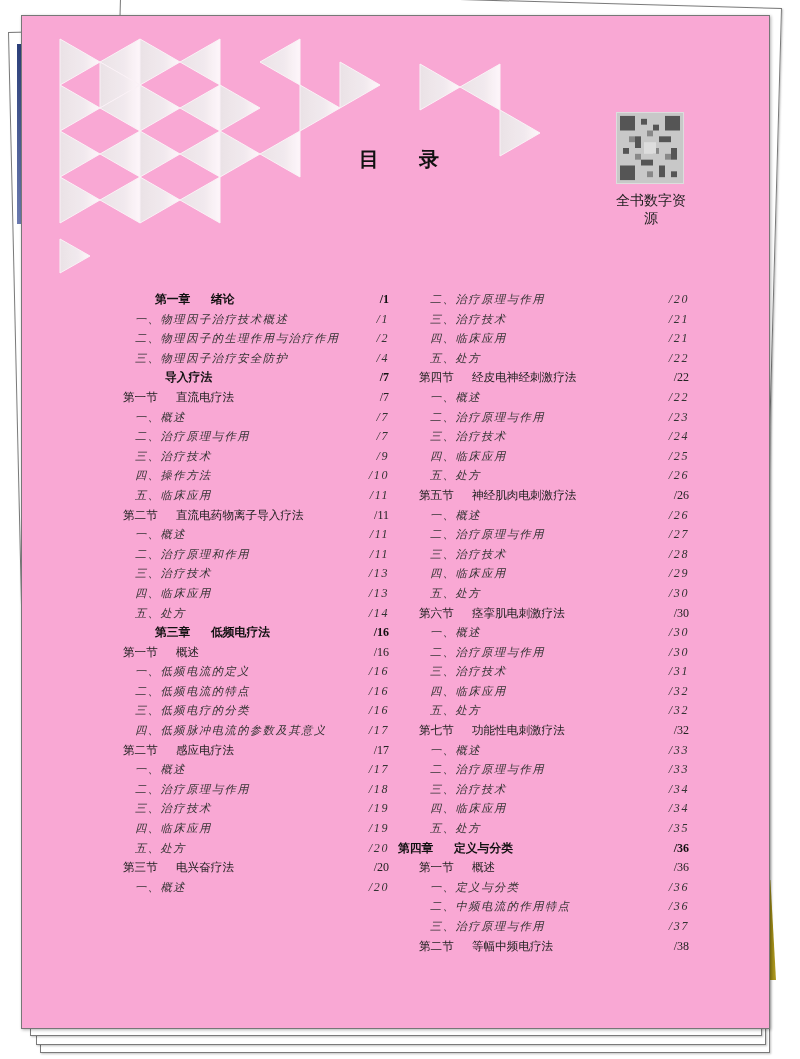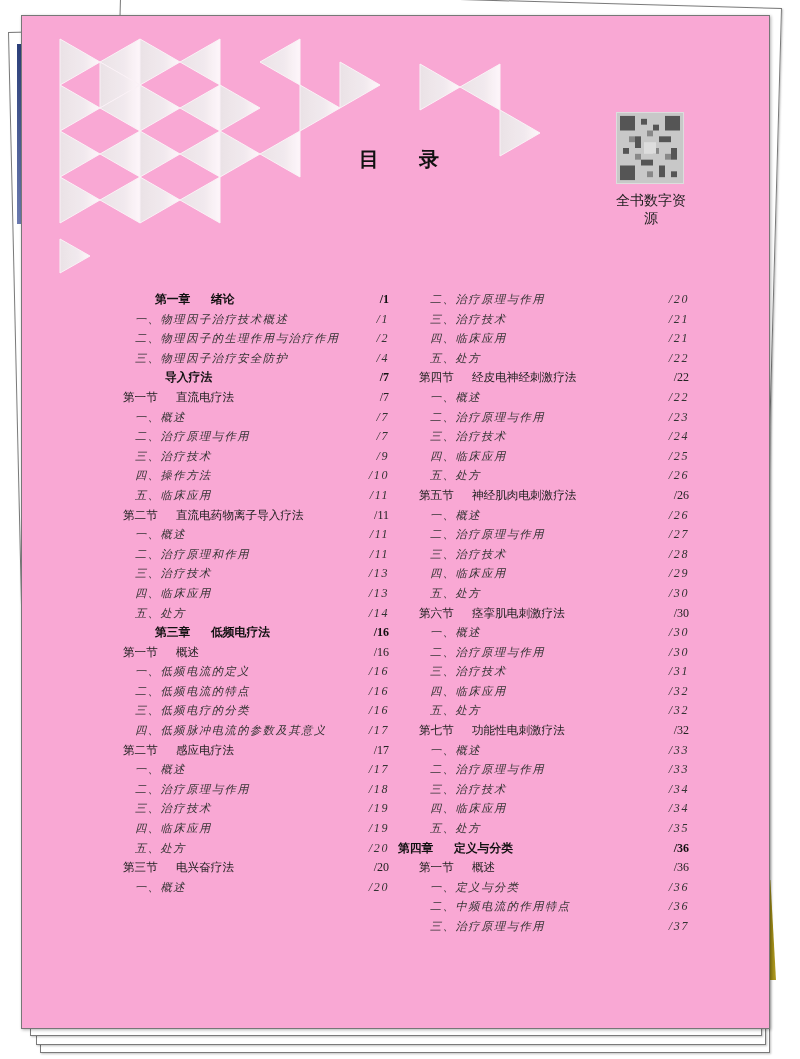--- a/index.html
+++ b/index.html
@@ -216,14 +216,15 @@
       <div class="row item"><span class="ttl">一、概述</span><span class="pg">/33</span></div>
       <div class="row item"><span class="ttl">二、治疗原理与作用</span><span class="pg">/33</span></div>
       <div class="row item"><span class="ttl">三、治疗技术</span><span class="pg">/34</span></div>
       <div class="row item"><span class="ttl">四、临床应用</span><span class="pg">/34</span></div>
       <div class="row item"><span class="ttl">五、处方</span><span class="pg">/35</span></div>
       <div class="row chapter"><span class="lbl">第四章</span><span class="ttl">定义与分类</span><span class="pg">/36</span></div>
       <div class="row section"><span class="lbl">第一节</span><span class="ttl">概述</span><span class="pg">/36</span></div>
       <div class="row item"><span class="ttl">一、定义与分类</span><span class="pg">/36</span></div>
       <div class="row item"><span class="ttl">二、中频电流的作用特点</span><span class="pg">/36</span></div>
       <div class="row item"><span class="ttl">三、治疗原理与作用</span><span class="pg">/37</span></div>
+      <div class="row section"><span class="lbl">第二节</span><span class="ttl">等幅中频电疗法</span><span class="pg">/38</span></div>
     </div>
 </div>
 
 </body></html>

